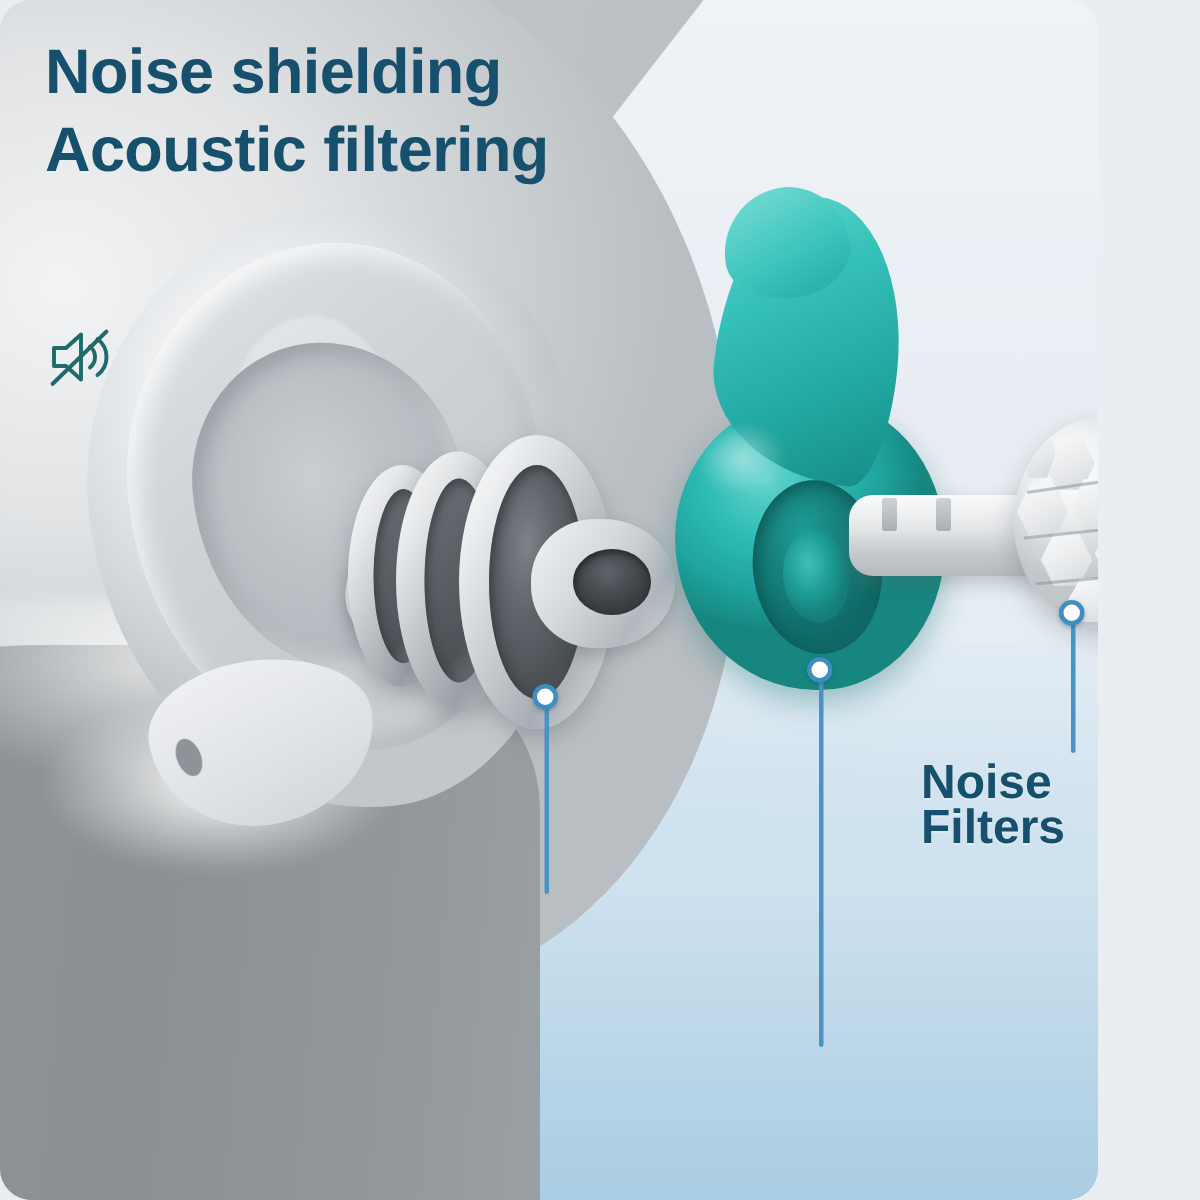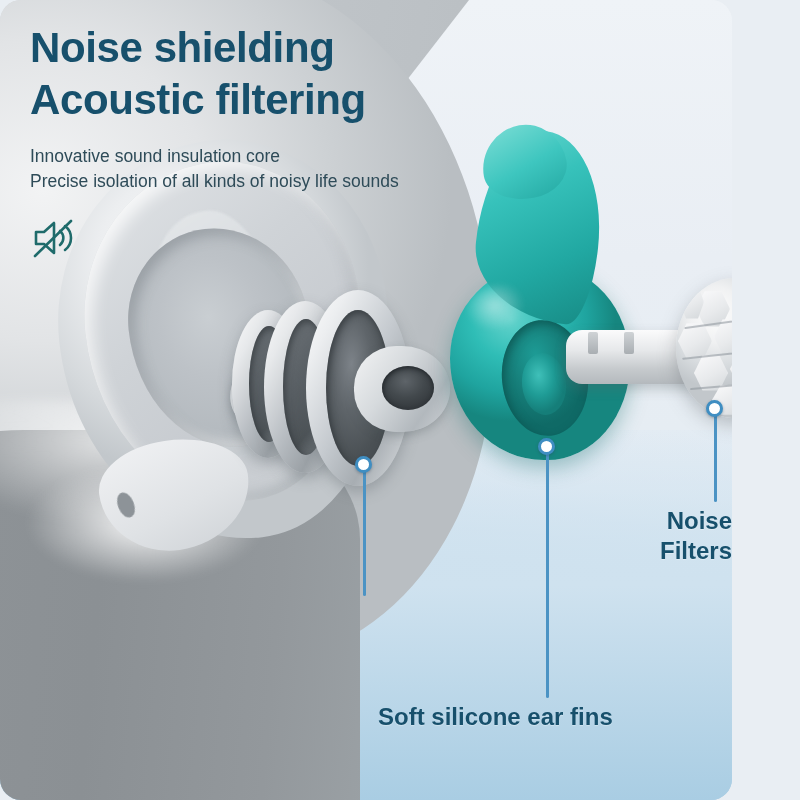--- a/index.html
+++ b/index.html
@@ -234,21 +234,21 @@
     color:#2e4b58; font-size:17.5px; line-height:25px; white-space:pre-line;
     font-weight:400;
   }
   .mute-icon{ position:absolute; left:30px; top:216px; width:46px; height:44px; }
 
   .callout{
     position:absolute; color:#17506c; font-weight:700;
     font-size:23px; line-height:30px; white-space:pre-line;
     text-shadow:0 1px 1px rgba(255,255,255,.35);
   }
-  #co-filters{ left:614px; top:506px; font-size:24px;text-align:right; }
+  #co-filters{ left:614px; top:506px; font-size:32px; }
   #co-caps{ left:150px; top:598px; }
   #co-fins{ left:378px; top:702px; font-size:24px; }
 </style>
 </head>
 <body>
 
 <div id="stage">
 
   <div class="bg-base"></div>
   <div class="bg-topright"></div>
@@ -319,28 +319,25 @@
   <div class="lead-dot" style="left:355px; top:456px;"></div>
 
   <div class="lead-line" style="left:546px; top:450px; height:248px;"></div>
   <div class="lead-dot" style="left:538px; top:438px;"></div>
 
   <div class="lead-line" style="left:714px; top:412px; height:90px;"></div>
   <div class="lead-dot" style="left:706px; top:400px;"></div>
 
   <h1 class="headline">Noise shielding
 Acoustic filtering</h1>
-  <p class="subline">Innovative sound insulation core
-Precise isolation of all kinds of noisy life sounds</p>
 
   <div class="mute-icon">
     <svg viewBox="0 0 46 44" width="46" height="44" fill="none" stroke="#1f6b6b" stroke-width="2.6" stroke-linecap="round" stroke-linejoin="round">
       <path d="M6 16 H14 L24 7 V37 L14 28 H6 Z"></path>
       <path d="M30 15 a9 9 0 0 1 0 14"></path>
       <path d="M35 10 a15 15 0 0 1 0 24"></path>
       <line x1="5" y1="40" x2="41" y2="5"></line>
     </svg>
   </div>
 
   <div class="callout" id="co-filters">Noise Filters</div>
-  <div class="callout" id="co-fins">Soft silicone ear fins</div>
 
 </div>
 
 </body></html>

